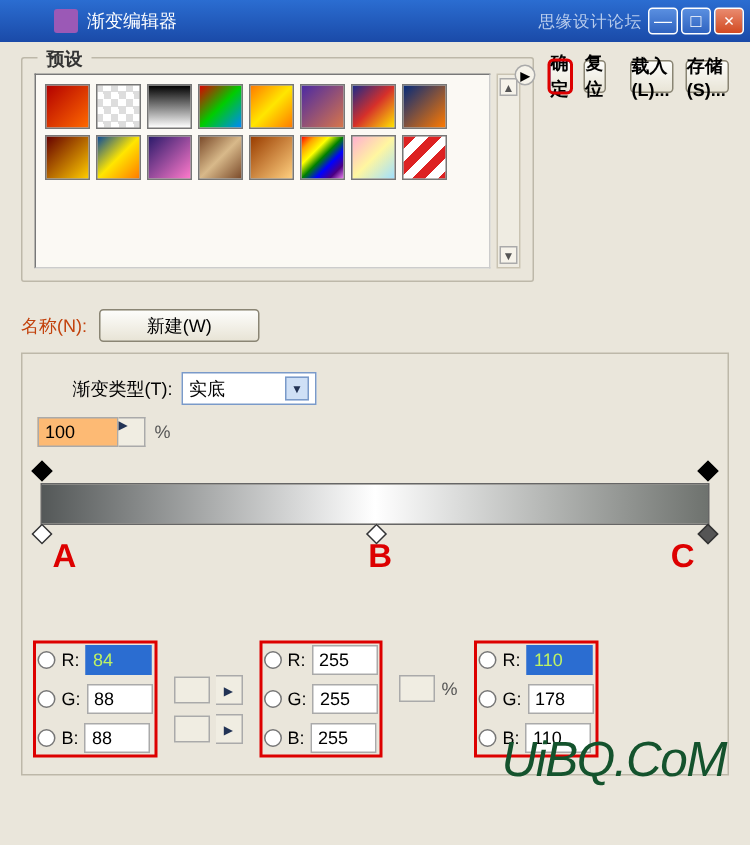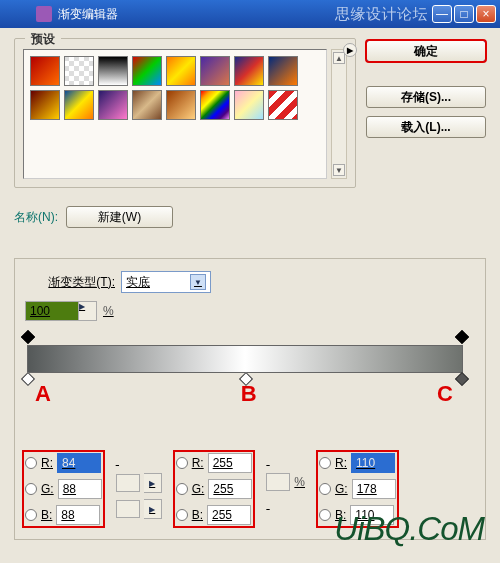--- a/index.html
+++ b/index.html
@@ -1,65 +1,65 @@
 <!DOCTYPE html>
 <html><head>
 <meta charset="utf-8">
 <style>
   * { box-sizing: border-box; font-family: "Microsoft YaHei", "SimSun", Tahoma, sans-serif; font-size: 12px; }
   body { margin: 0; background: #eae6db; width: 500px; height: 563px; position: relative; }
   .titlebar { height: 28px; background: linear-gradient(#2b6dd1, #1a4aa8); display: flex; align-items: center; justify-content: space-between; padding: 0 4px; color: #fff; }
   .titlebar-left { display: flex; align-items: center; gap: 6px; padding-left: 32px; }
   .app-icon { width: 16px; height: 16px; background: #9b59b6; border-radius: 2px; }
   .titlebar-right { display: flex; align-items: center; gap: 4px; }
-  .watermark { font-size: 15px; opacity: .9; color:#c9d9f2; letter-spacing:.5px; }
+  .watermark { font-size: 11px; opacity: .9; color:#c9d9f2; letter-spacing:.5px; }
   .winbtns { display: flex; gap: 2px; }
   .winbtn { width: 20px; height: 18px; border: 1px solid #fff; border-radius: 3px; display:flex; align-items:center; justify-content:center; background: linear-gradient(#5a8fe0,#2f63c0); color:#fff; }
   .winbtn.close { background: linear-gradient(#e98b6f,#d24a22); }
   .content { padding: 10px 14px 14px 14px; position: relative; }
   .toprow { display: flex; gap: 10px; font-weight: bold; }
   .fieldset { border: 1px solid #bdb8a9; border-radius: 2px; position: relative; padding: 10px 8px 8px 8px; flex: 1; min-width: 0;}
   .fieldset-legend { position: absolute; top: -8px; left: 10px; background: #eae6db; padding: 0 6px; color: #333; }
   .presets-area { display: flex; height: 130px; }
   .presets-grid { flex: 1; background: #fbf9f4; border: 1px inset #ccc; padding: 6px; display: flex; flex-wrap: wrap; align-content: flex-start; gap: 4px; }
   .swatch { width: 30px; height: 30px; border: 1px solid #777; }
   .sw1{background:linear-gradient(135deg,#b30000,#ff6a00);} .sw2{background:repeating-conic-gradient(#fff 0 25%,#ddd 0 50%) 50%/10px 10px;} .sw3{background:linear-gradient(#000,#fff);} .sw4{background:linear-gradient(135deg,#d00,#0c0,#08f);} .sw5{background:linear-gradient(135deg,#ff7a00,#ffe600,#ff7a00);} .sw6{background:linear-gradient(135deg,#4b2aa3,#d8764a);} .sw7{background:linear-gradient(135deg,#1a2a8a,#d6302a,#ffe600);} .sw8{background:linear-gradient(135deg,#042a7a,#ff7a00);} .sw9{background:linear-gradient(135deg,#660000,#ffcc00);}
   .sw10{background:linear-gradient(135deg,#0a4a9a,#ffe600,#ff7a00);} .sw11{background:linear-gradient(135deg,#2a1a6a,#ff7acb);} .sw12{background:linear-gradient(135deg,#7a4a2a,#d8b98a,#7a4a2a);} .sw13{background:linear-gradient(135deg,#993c00,#ffd080);} .sw14{background:linear-gradient(135deg,red,orange,yellow,green,blue,indigo,violet);} .sw15{background:linear-gradient(135deg,#ffb0d0,#fff6a0,#a0e0ff);} .sw16{background:repeating-linear-gradient(135deg,#d22 0 6px,#fff 6px 12px);}
   .scroll { width: 16px; background:#efece2; border:1px solid #c9c3b2; margin-left:4px; display:flex;flex-direction:column;justify-content:space-between;align-items:center;padding:2px 0;}
   .scrollbtn{width:12px;height:12px;border:1px solid #aaa;background:#f6f3ea;display:flex;align-items:center;justify-content:center;font-size:8px;color:#555;}
   .preset-popup{width:14px;height:14px;border:1px solid #aaa;background:#f6f3ea;position:absolute;right:-2px;top:4px;border-radius:50%;display:flex;align-items:center;justify-content:center;font-size:8px;}
-  .rightcol { width: 120px; display: flex; flex-direction: column; gap: 8px; padding-top:2px;}
+  .rightcol { width: 120px; display: flex; flex-direction: row; gap: 8px; padding-top:2px;}
   .btn { height: 22px; border: 1px solid #8a8574; border-radius: 3px; background: linear-gradient(#fdfdfb,#e8e4d6); display:flex;align-items:center;justify-content:center; cursor:pointer;}
   .btn.highlight { outline:2px solid #d00; outline-offset:-1px; border-color:#2255cc;}
   .namerow { display:flex; align-items:center; gap:8px; margin: 18px 0 6px 0;}
-  .label { color:#0f766e; white-space:nowrap;}
+  .label { color:#c2410c; white-space:nowrap;}
   .textinput { flex:1; height:22px; border:1px solid #aaa; background:#fff; padding:0 6px; box-shadow: inset 1px 1px 1px rgba(0,0,0,.08);}
-  .fieldset2 { border:1px solid #bdb8a9; padding: 12px 20px 14px 10px; margin-top:30px; position:relative;text-decoration:underline;}
+  .fieldset2 { border:1px solid #bdb8a9; padding: 12px 10px 14px 10px; margin-top:7px; position:relative;}
   .row { display:flex; align-items:center; gap:6px; margin-bottom:8px;}
   .row .lbl { width: 90px; text-align:right;}
   .select { width: 90px; height: 22px; border:1px solid #7a9ac9; background:#fff; display:flex;align-items:center;justify-content:space-between;padding:0 4px;}
   .select .arrow{width:16px;height:16px;background:#cfe0f6;border:1px solid #7a9ac9;display:flex;align-items:center;justify-content:center;font-size:8px;color:#235;}
-  .numbox{width:54px;height:20px;border:1px solid #aaa;background:#4d7c0f;display:flex;align-items:center;padding:0 4px;}
+  .numbox{width:54px;height:20px;border:1px solid #aaa;background:#fdba74;display:flex;align-items:center;padding:0 4px;}
   .numarrow{width:18px;height:20px;border:1px solid #aaa;border-left:none;background:#f0ede2;display:flex;align-items:center;justify-content:center;font-size:8px;color:#235;}
   .gradbar-wrap{position:relative;margin:10px 2px 0 2px;}
   .gradbar{height:28px;border:1px solid #666;background:linear-gradient(to right, rgb(84,88,88), rgb(255,255,255), rgb(110,114,110));}
   .topstops,.botstops{position:relative;height:14px;}
   .stop{position:absolute;width:10px;height:12px;}
   .stop .diamond{width:10px;height:10px;transform:rotate(45deg);background:#000;border:1px solid #000;position:absolute;top:1px;}
   .botstops .stop .diamond{background:#fff;border:1px solid #333;}
   .botstops .stop.sel .diamond{background:#555;}
   .stopA{left:-4px;} .stopB{left:49%;} .stopC{right:-4px;}
   .topstops .stopC{right:-4px;} .topstops .stopA{left:-4px;}
   .annot{position:absolute;font-size:22px;font-weight:bold;color:#d00;top:50px;}
   .rgbrow{display:flex;gap:14px;align-items:flex-start;}
   .rgbcol{display:flex;flex-direction:column;gap:6px;}
   .rgbline{display:flex;align-items:center;gap:4px;}
   .radio{width:12px;height:12px;border:1px solid #777;border-radius:50%;background:#fff;}
   .valbox{width:44px;height:20px;border:1px solid #aaa;background:#fff;padding:0 4px;display:flex;align-items:center;}
-  .valbox.sel{background:#2b6dd1;color:#e5e5e5;border-color:#2b6dd1;align-items:center;}
+  .valbox.sel{background:#2b6dd1;color:#bef264;border-color:#2b6dd1;align-items:center;}
   .redbox{outline:2px solid #d00;outline-offset:1px;}
   .swsmall{width:24px;height:18px;border:1px solid #aaa;background:#f0ede2;}
   .pct{color:#555;}
   .footer-logo{position:absolute;right:16px;bottom:6px;font-size:33px;font-weight:normal;color:#14532d;font-style:italic;letter-spacing:-1px;}
   .dropbtn{display:inline-block;}
 </style>
 </head>
 <body>
 
 <div class="titlebar">
@@ -104,26 +104,29 @@
         <div class="scroll">
           <div class="scrollbtn">▲</div>
           <div class="scrollbtn">▼</div>
         </div>
       </div>
     </div>
     <div class="rightcol">
       <div class="btn highlight">
           <span>确定</span>
         </div>
+      <div class="btn">
+          <span>复位</span>
+        </div>
       <div style="height:8px"></div>
       <div class="btn">
+          <span>载入(L)...</span>
+        </div>
+      <div class="btn">
           <span>存储(S)...</span>
-        </div>
-      <div class="btn">
-          <span>载入(L)...</span>
         </div>
     </div>
   </div>
 
   <div class="namerow">
     <span class="label">名称(N):</span>
     <div class="btn" style="width:107px">
         <span>新建(W)</span>
       </div>
   </div>

